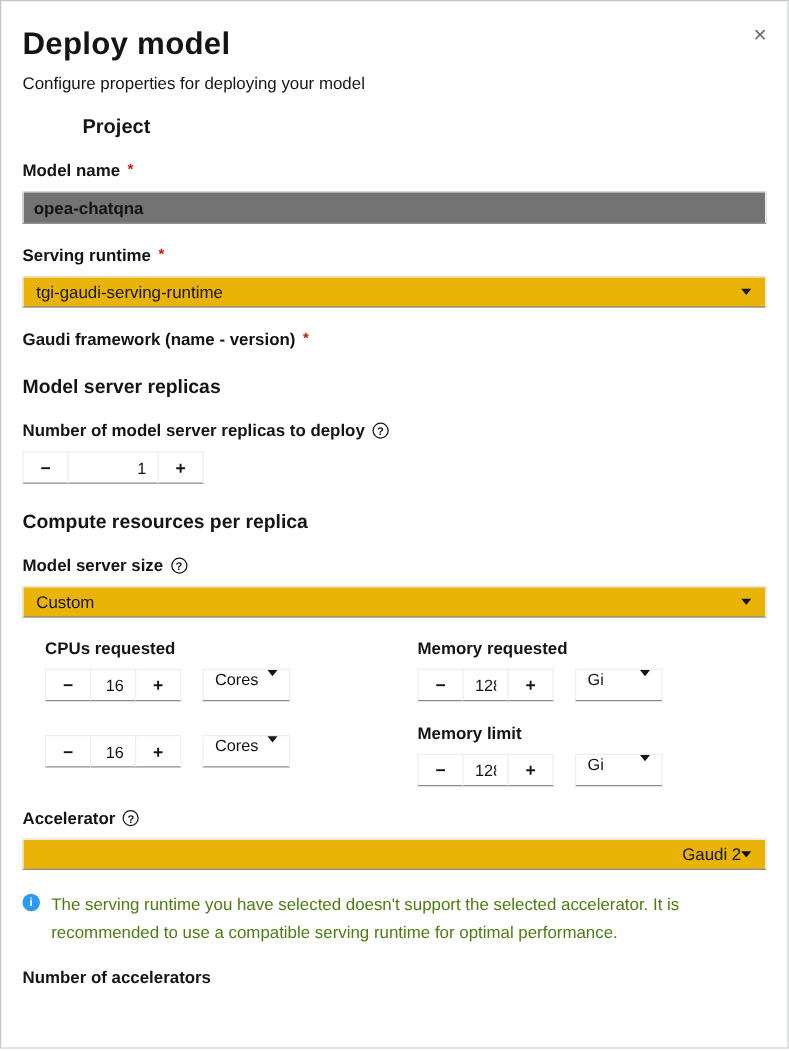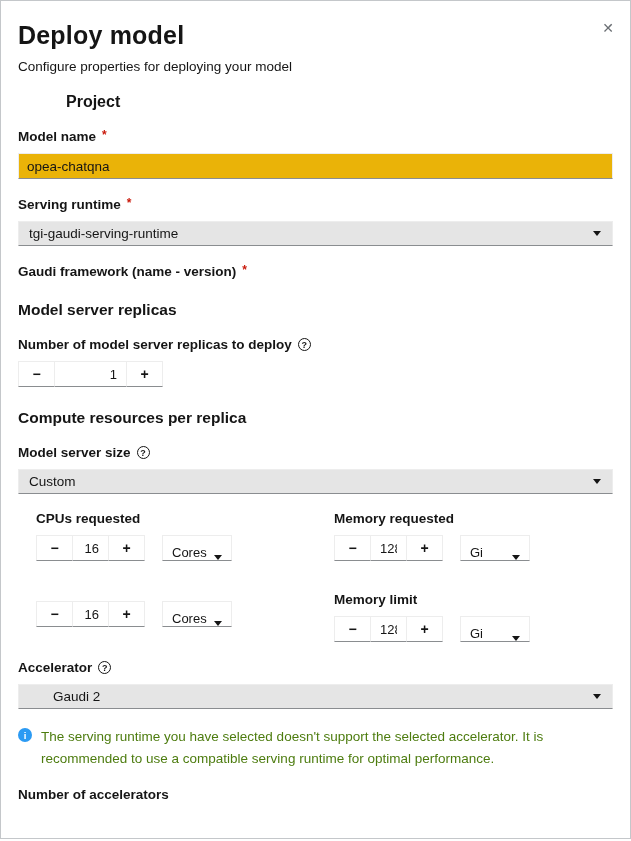--- a/index.html
+++ b/index.html
@@ -35,31 +35,31 @@
     display: flex; align-items: center; gap: 6px;
   }
   .required { color: #c9190b; font-size: 12px; position: relative; top: -2px; }
   .mt-lg { margin-top: 18px; }
 
   .text-input {
     display: block; width: 595px; height: 25px;
     margin-top: 9px; padding: 12px 8px;
     border: 1px solid #ededed; border-bottom: 1px solid #8a8d90;
     font-family: "Liberation Sans", sans-serif;
-    font-size: 13.5px; color: #151515; background: #eab308;
+    font-size: 13.5px; color: #151515; background: #737373; font-weight: bold;
   }
   .select {
     width: 595px; height: 25px; margin-top: 9px;
     display: flex; align-items: center; justify-content: space-between;
     padding: 0 11px 0 10px;
     border: 1px solid #ededed; border-bottom: 1px solid #8a8d90;
-    background: #e5e5e5; cursor: pointer;
+    background: #eab308; cursor: pointer;
   }
   .select .select-value { font-size: 13.5px; color: #151515; }
-  .select--indent { padding-left: 34px; }
+  .select--indent { padding-left: 34px; justify-content: flex-end; }
   .caret {
     width: 0; height: 0; display: inline-block;
     border-left: 4px solid transparent;
     border-right: 4px solid transparent;
     border-top: 5px solid #151515;
   }
   .section-heading { font-size: 15.5px; font-weight: 700; margin-top: 22px; }
 
   .help-icon {
     display: inline-flex; align-items: center; justify-content: center;
@@ -78,27 +78,27 @@
   .stepper .step-input {
     height: 26px; border: 1px solid #ededed; border-bottom: 1px solid #8a8d90;
     text-align: right; padding: 0 9px; background: #fff;
     font-family: "Liberation Sans", sans-serif; font-size: 13px; color: #151515;
   }
   .step-input--wide { width: 73px; }
   .step-input--narrow { width: 37px; }
 
   .resource-grid {
     display: grid; grid-template-columns: 298px 1fr;
-    margin: 17px 0 0 18px; row-gap: 31px;
+    margin: 17px 0 0 18px; row-gap: 18px;
   }
   .resource-cell .field-label { font-weight: 700; }
   .resource-row { display: flex; align-items: flex-start; }
   .unit-select {
     width: 70px; height: 26px; margin: 9px 0 0 17px;
-    display: flex; align-items: flex-end; justify-content: space-between;
+    display: flex; align-items: flex-start; justify-content: space-between;
     padding: 0 9px 0 9px;
     border: 1px solid #ededed; border-bottom: 1px solid #8a8d90;
     background: #fff; cursor: pointer; font-size: 13px;
   }
 
   .alert {
     display: flex; gap: 9px; margin-top: 17px; width: 586px;
   }
   .alert-icon {
     width: 14px; height: 14px; border-radius: 50%; background: #2b9af3;

